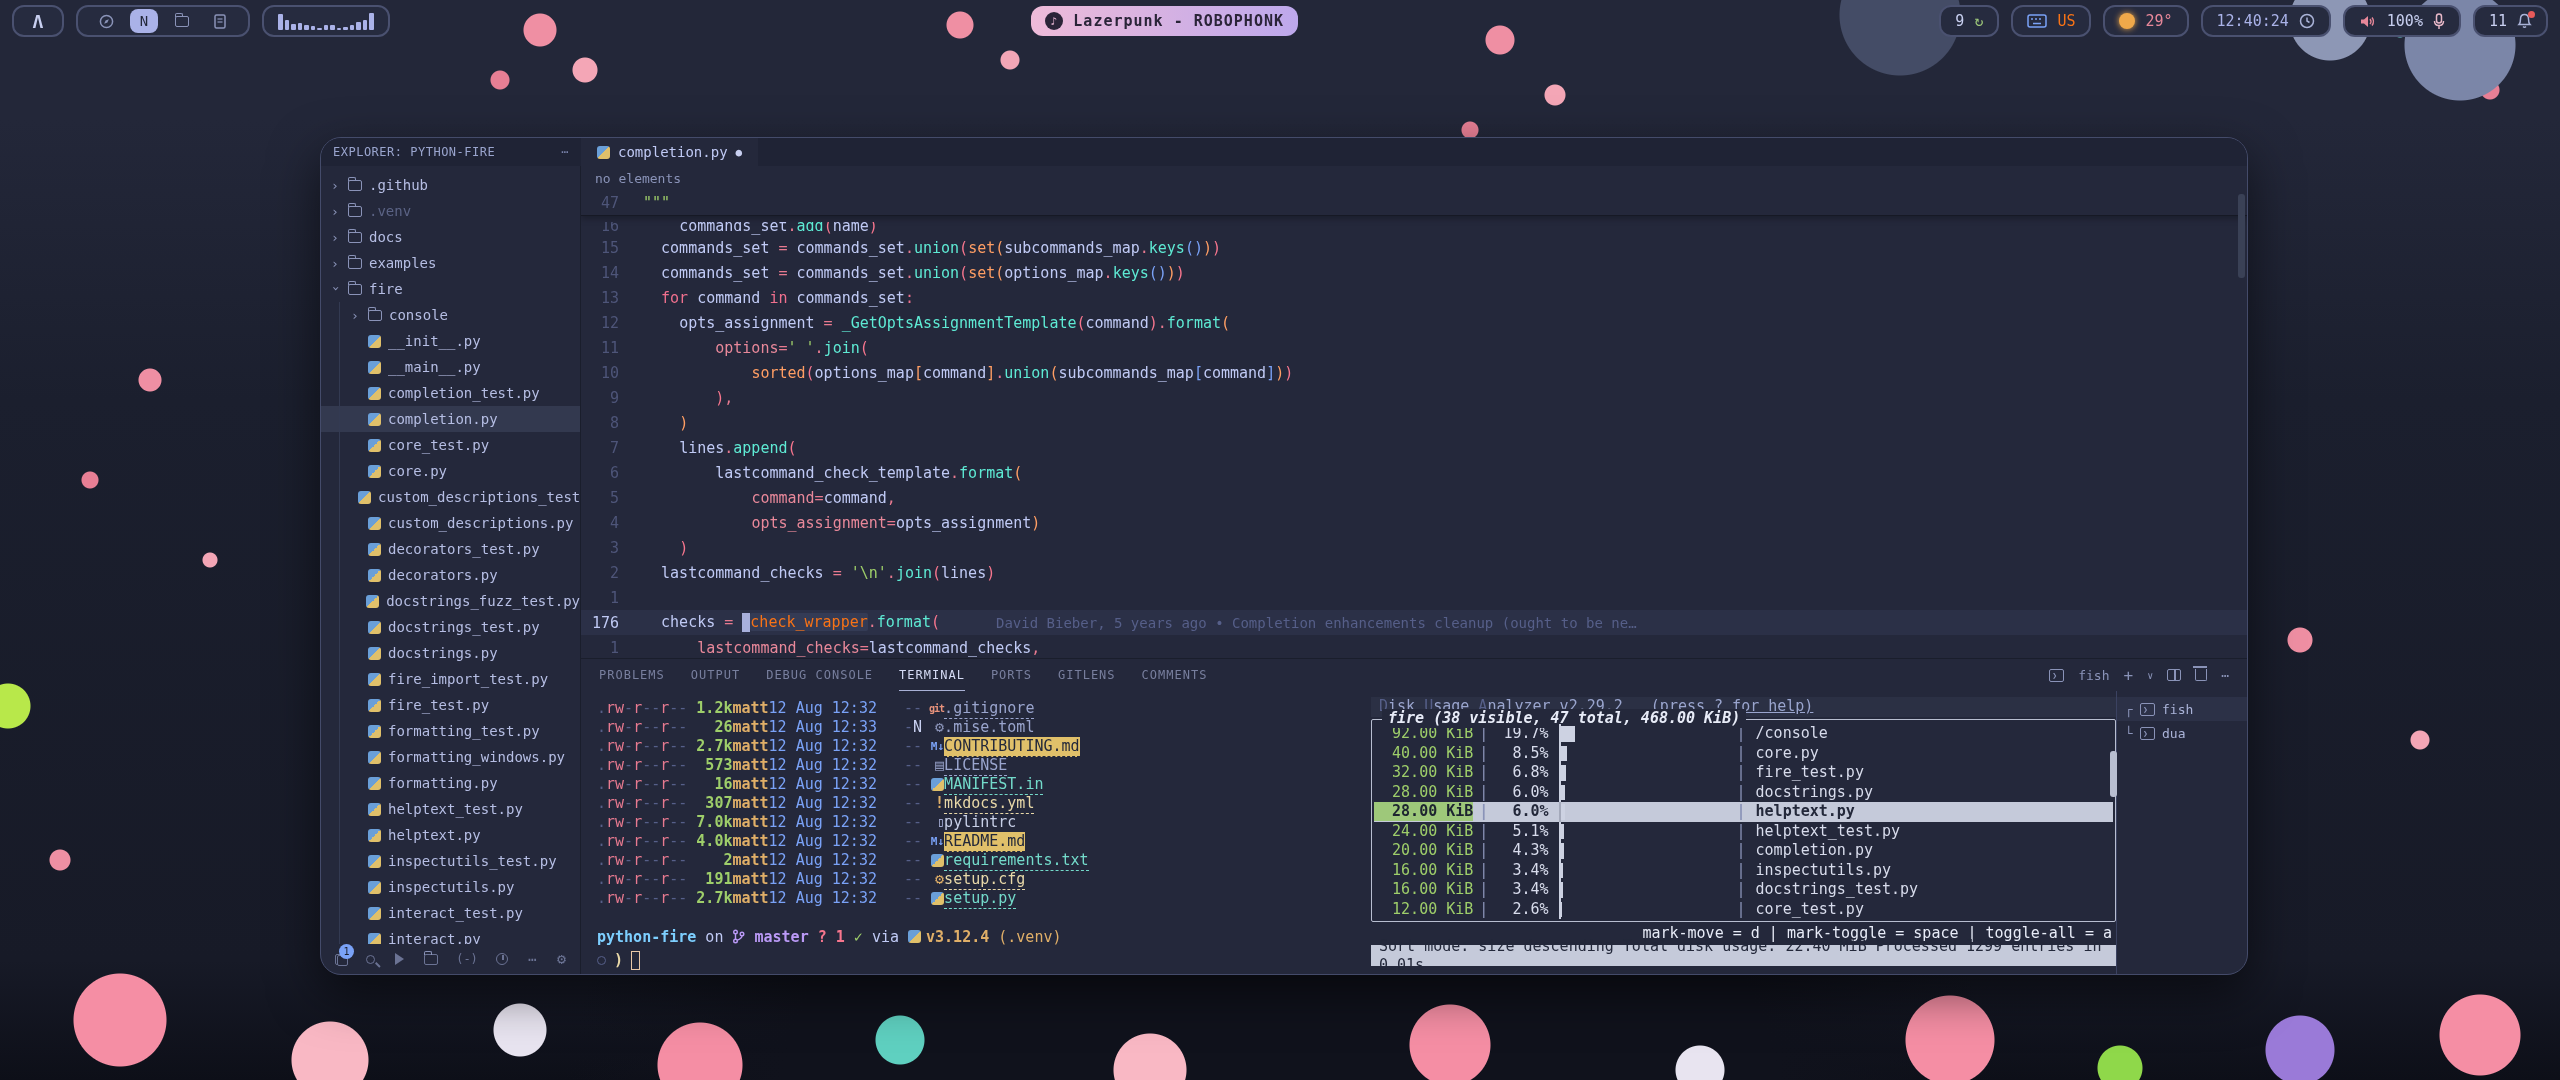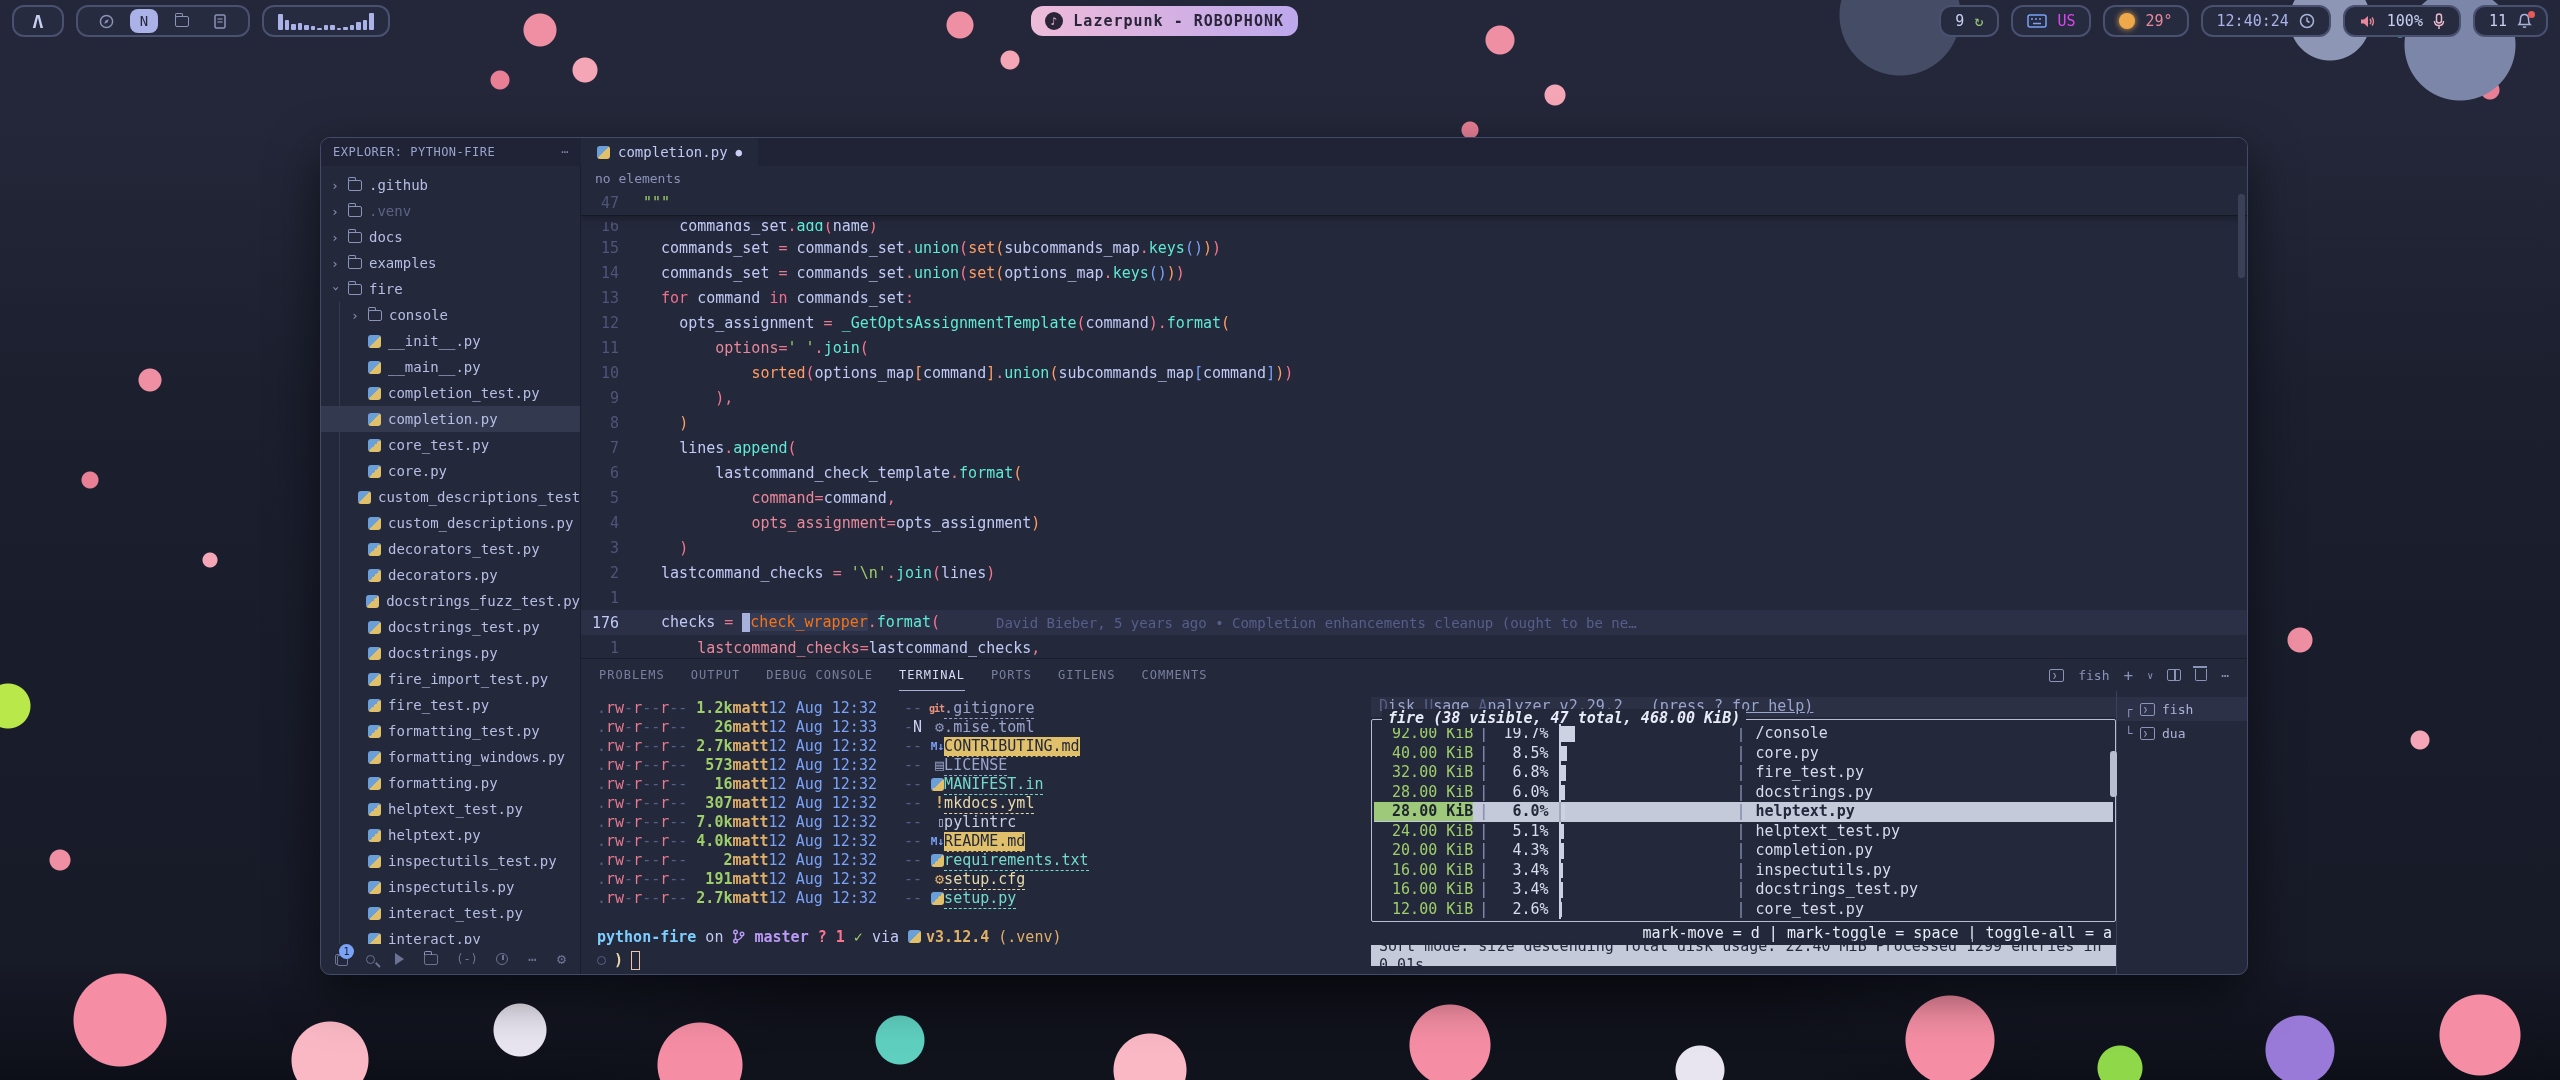--- a/index.html
+++ b/index.html
@@ -56,28 +56,28 @@
     border-radius:8px; color:#8a93b8; font-size:14px; }
   .ws-icon.active { background:#aab2e8; color:#23283a; }
   #visualizer { display:flex; align-items:flex-end; gap:2px; height:18px; width:96px; }
   #visualizer div { width:5px; background:#aab2e8; border-radius:1px; }
   #spacer1 { flex:1; } #spacer2 { flex:1; }
   #music-pill { background:linear-gradient(90deg,#eebbd9,#bda8ec); border:none; color:#2a2438;
     font-weight:bold; font-size:15px; letter-spacing:1px; height:30px; }
   #music-pill .mnote { width:18px; height:18px; border-radius:50%; background:#2a2438; color:#eebbd9;
     display:flex; align-items:center; justify-content:center; font-size:11px; }
   .stat-num { color:#c8cff0; }
-  .green { color:#9ec87a; } .blue { color:#d946ef; } .orange-dot { width:16px; height:16px;
+  .green { color:#9ec87a; } .blue { color:#f97316; } .orange-dot { width:16px; height:16px;
     border-radius:50%; background:#f0a94a; box-shadow:0 0 6px #f0a94a; }
   .bell-wrap { position:relative; }
   .bell-dot { position:absolute; top:-2px; right:-3px; width:7px; height:7px; border-radius:50%; background:#e85a5a; }
 
   
   #window { position:absolute; left:320px; top:137px; width:1928px; height:838px;
-    background:#24283b; border:1px solid #444b6a; border-radius:10px;
+    background:#24283b; border:1px solid #444b6a; border-radius:21px;
     box-shadow:0 18px 50px rgba(0,0,0,.55); display:flex; flex-direction:column; overflow:hidden; }
   #titlebar { height:28px; display:flex; background:#1f2335; flex:none; }
   #explorer-header { width:260px; flex:none; display:flex; align-items:center; gap:8px;
     padding:0 12px; color:#9aa5ce; font-size:12px; letter-spacing:.5px; }
   #explorer-header .menu { margin-left:auto; color:#7b84ad; }
   #tabstrip { flex:1; display:flex; }
   #active-tab { background:#24283b; display:flex; align-items:center; gap:8px; padding:0 16px;
     color:#c0caf5; font-size:14px; }
   #active-tab .dot { color:#c8cff0; font-size:11px; }
 

